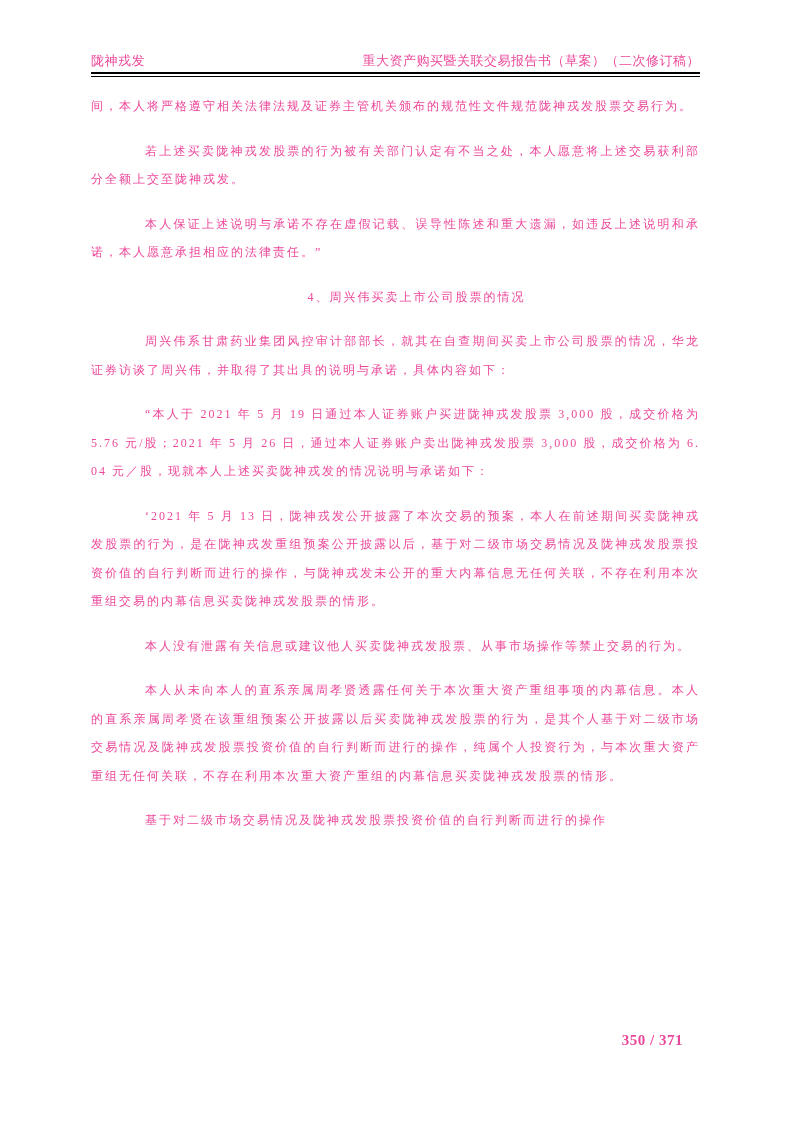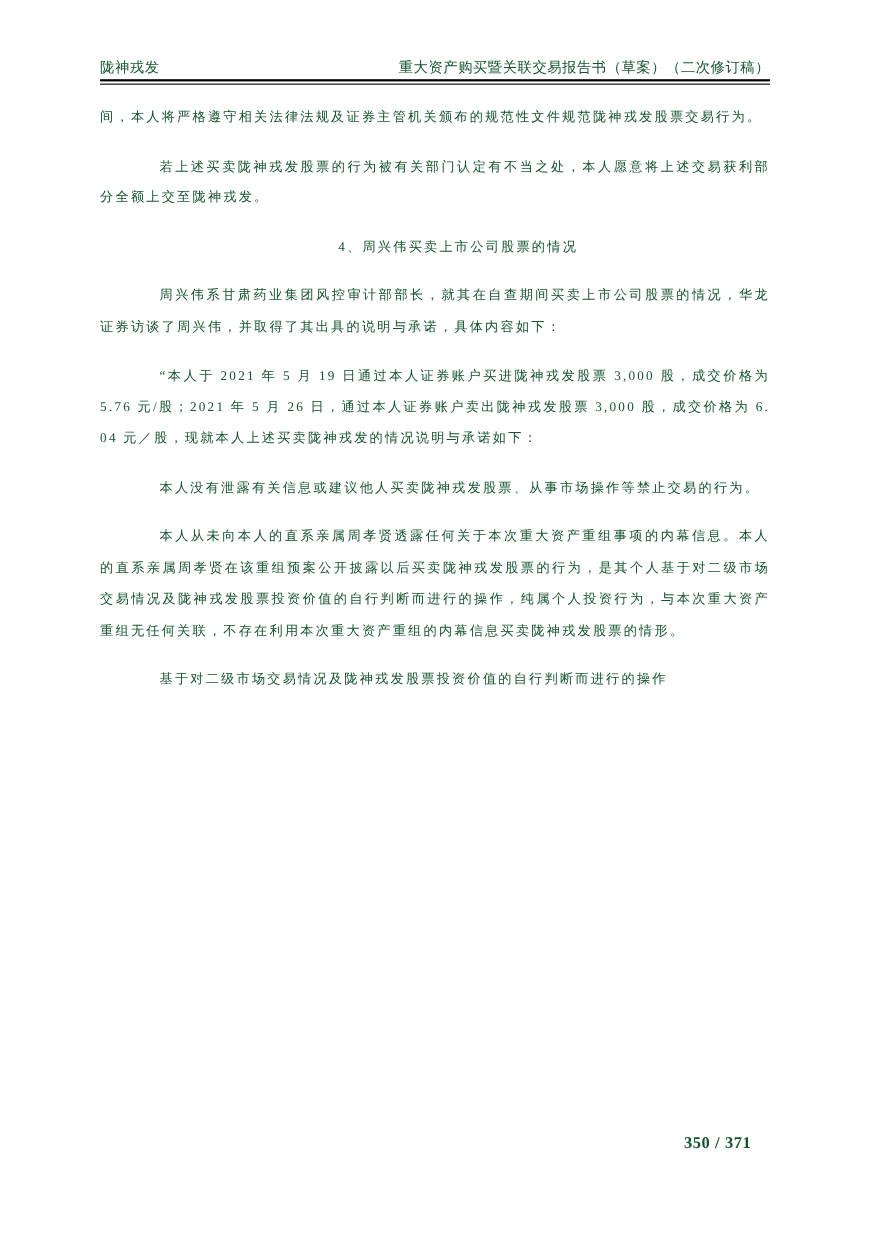--- a/index.html
+++ b/index.html
@@ -9,21 +9,21 @@
     background: #ffffff;
     width: 793px;
     height: 1122px;
     overflow: hidden;
   }
   .page {
     position: relative;
     width: 793px;
     height: 948px;
     background: #ffffff;
-    color: #14532d;
+    color: #ec4899;
     font-family: "Liberation Serif", "DejaVu Serif", serif;
   }
   
   .header {
     position: absolute;
     left: 91px;
     top: 52px;
     width: 609px;
   }
   .header-row {
@@ -92,23 +92,25 @@
       <span>陇神戎发</span>
       <span>重大资产购买暨关联交易报告书（草案）（二次修订稿）</span>
     </div>
     <div class="rule-thick"></div>
     <div class="rule-thin"></div>
   </div>
 
   <div class="content">
     <p class="para no-indent">间，本人将严格遵守相关法律法规及证券主管机关颁布的规范性文件规范陇神戎发股票交易行为。</p>
     <p class="para">若上述买卖陇神戎发股票的行为被有关部门认定有不当之处，本人愿意将上述交易获利部分全额上交至陇神戎发。</p>
+    <p class="para">本人保证上述说明与承诺不存在虚假记载、误导性陈述和重大遗漏，如违反上述说明和承诺，本人愿意承担相应的法律责任。”</p>
     <p class="para heading">4、周兴伟买卖上市公司股票的情况</p>
     <p class="para">周兴伟系甘肃药业集团风控审计部部长，就其在自查期间买卖上市公司股票的情况，华龙证券访谈了周兴伟，并取得了其出具的说明与承诺，具体内容如下：</p>
     <p class="para">“本人于 2021 年 5 月 19 日通过本人证券账户买进陇神戎发股票 3,000 股，成交价格为 5.76 元/股；2021 年 5 月 26 日，通过本人证券账户卖出陇神戎发股票 3,000 股，成交价格为 6.04 元／股，现就本人上述买卖陇神戎发的情况说明与承诺如下：</p>
+    <p class="para">‘2021 年 5 月 13 日，陇神戎发公开披露了本次交易的预案，本人在前述期间买卖陇神戎发股票的行为，是在陇神戎发重组预案公开披露以后，基于对二级市场交易情况及陇神戎发股票投资价值的自行判断而进行的操作，与陇神戎发未公开的重大内幕信息无任何关联，不存在利用本次重组交易的内幕信息买卖陇神戎发股票的情形。</p>
     <p class="para">本人没有泄露有关信息或建议他人买卖陇神戎发股票、从事市场操作等禁止交易的行为。</p>
     <p class="para">本人从未向本人的直系亲属周孝贤透露任何关于本次重大资产重组事项的内幕信息。本人的直系亲属周孝贤在该重组预案公开披露以后买卖陇神戎发股票的行为，是其个人基于对二级市场交易情况及陇神戎发股票投资价值的自行判断而进行的操作，纯属个人投资行为，与本次重大资产重组无任何关联，不存在利用本次重大资产重组的内幕信息买卖陇神戎发股票的情形。</p>
     <p class="para">基于对二级市场交易情况及陇神戎发股票投资价值的自行判断而进行的操作</p>
   </div>
 
   <div class="footer">
     <span>350 / 371</span>
   </div>
 
 </div>

